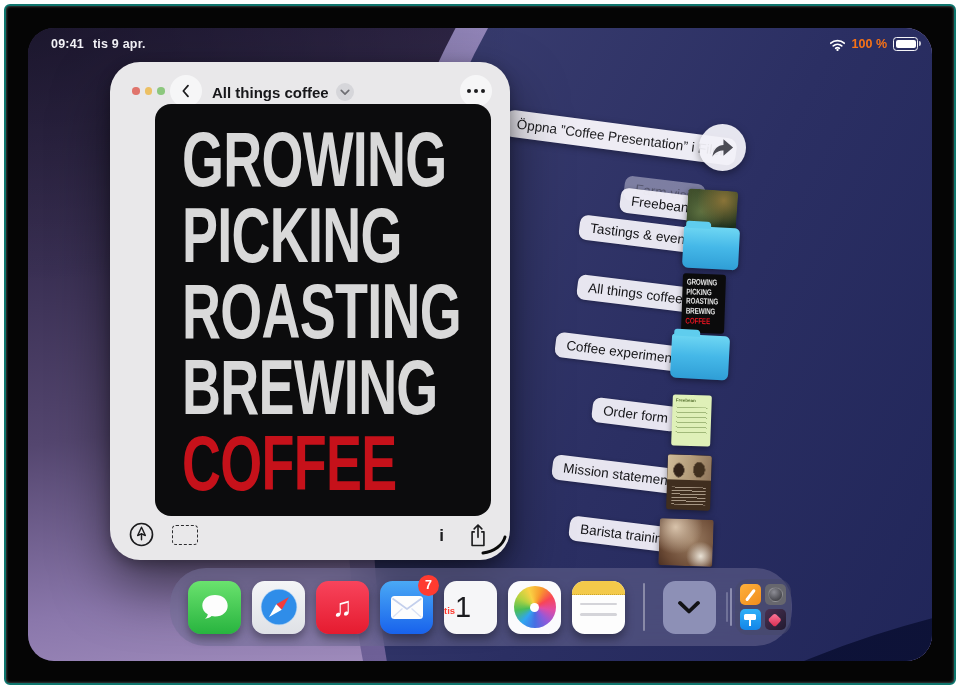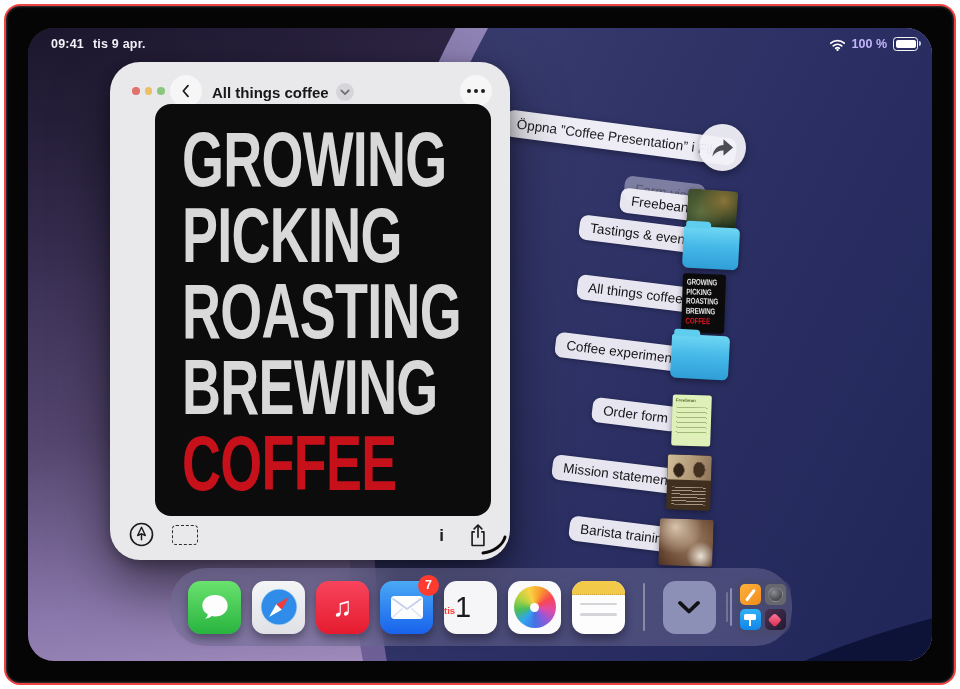--- a/index.html
+++ b/index.html
@@ -1,33 +1,33 @@
 <!DOCTYPE html>
 <html><head>
 <meta charset="utf-8">
 <style>
   html,body{margin:0;padding:0;background:#fff;width:960px;height:689px;overflow:hidden;
     font-family:"Liberation Sans",sans-serif;-webkit-font-smoothing:antialiased;}
   .device{position:absolute;left:4px;top:4px;right:4px;bottom:4px;background:#050505;
-    border:2px solid #ef4444;border-radius:16px;box-shadow:inset 0 0 3px rgba(255,255,255,.4);}
+    border:2px solid #0f766e;border-radius:6px;box-shadow:inset 0 0 3px rgba(255,255,255,.4);}
   .screen{position:absolute;left:22px;top:22px;width:904px;height:633px;border-radius:26px;
     overflow:hidden;background:#2c2442;}
   
   .wp-base{position:absolute;inset:0;
     background:linear-gradient(172deg,#2a2240 0%,#3a3054 32%,#54466f 55%,#8a77ab 78%,#b09cc9 100%);}
   .wp-rim{position:absolute;left:318px;top:-420px;width:1520px;height:1740px;border-radius:50%;
     background:linear-gradient(200deg,#c3b6df 0%,#9487bb 40%,#6d5f96 70%);}
   .wp-navy{position:absolute;left:344px;top:-408px;width:1520px;height:1740px;border-radius:50%;
     background:linear-gradient(118deg,#434677 0%,#2b2f63 28%,#1b2154 55%,#121843 80%,#0e1238 100%);}
   .wp-ridge{position:absolute;left:400px;top:560px;width:1400px;height:900px;border-radius:50%;
     transform:rotate(-7deg);background:linear-gradient(180deg,#0b1034 0%,#0a0e2e 100%);opacity:.9;}
   .wp-glow{position:absolute;inset:0;background:radial-gradient(120% 90% at 0% 0%,rgba(0,0,10,.35) 0%,rgba(0,0,0,0) 45%);}
   
   .status-left{position:absolute;left:23px;top:9px;color:#f3f2f7;font-size:12.5px;font-weight:700;letter-spacing:.2px;display:flex;gap:9px;}
-  .status-right{position:absolute;right:14px;top:9px;display:flex;align-items:center;gap:6px;color:#c4b5fd;font-size:12.5px;font-weight:700;}
+  .status-right{position:absolute;right:14px;top:9px;display:flex;align-items:center;gap:6px;color:#f97316;font-size:12.5px;font-weight:700;}
   .batt{position:relative;width:23px;height:11.5px;border:1px solid rgba(255,255,255,.95);border-radius:3.5px;}
   .batt::before{content:"";position:absolute;left:1.5px;top:1.5px;right:1.5px;bottom:1.5px;background:#fff;border-radius:2px;}
   .batt::after{content:"";position:absolute;right:-3.5px;top:3px;width:2px;height:4.5px;background:rgba(255,255,255,.75);border-radius:0 2px 2px 0;}
   
   .ql{position:absolute;left:82px;top:34px;width:400px;height:498px;border-radius:30px;
     background:#e9e8ea;box-shadow:0 28px 55px rgba(0,0,0,.5),0 4px 14px rgba(0,0,0,.3);}
   .dots{position:absolute;left:22px;top:25px;display:flex;gap:5px;}
   .dot{width:7.5px;height:7.5px;border-radius:50%;}
   .dot.r{background:#e0746c;} .dot.y{background:#ecc064;} .dot.g{background:#8cc77e;}
   .backbtn{position:absolute;left:60px;top:13px;width:32px;height:32px;border-radius:50%;background:#f6f6f7;

